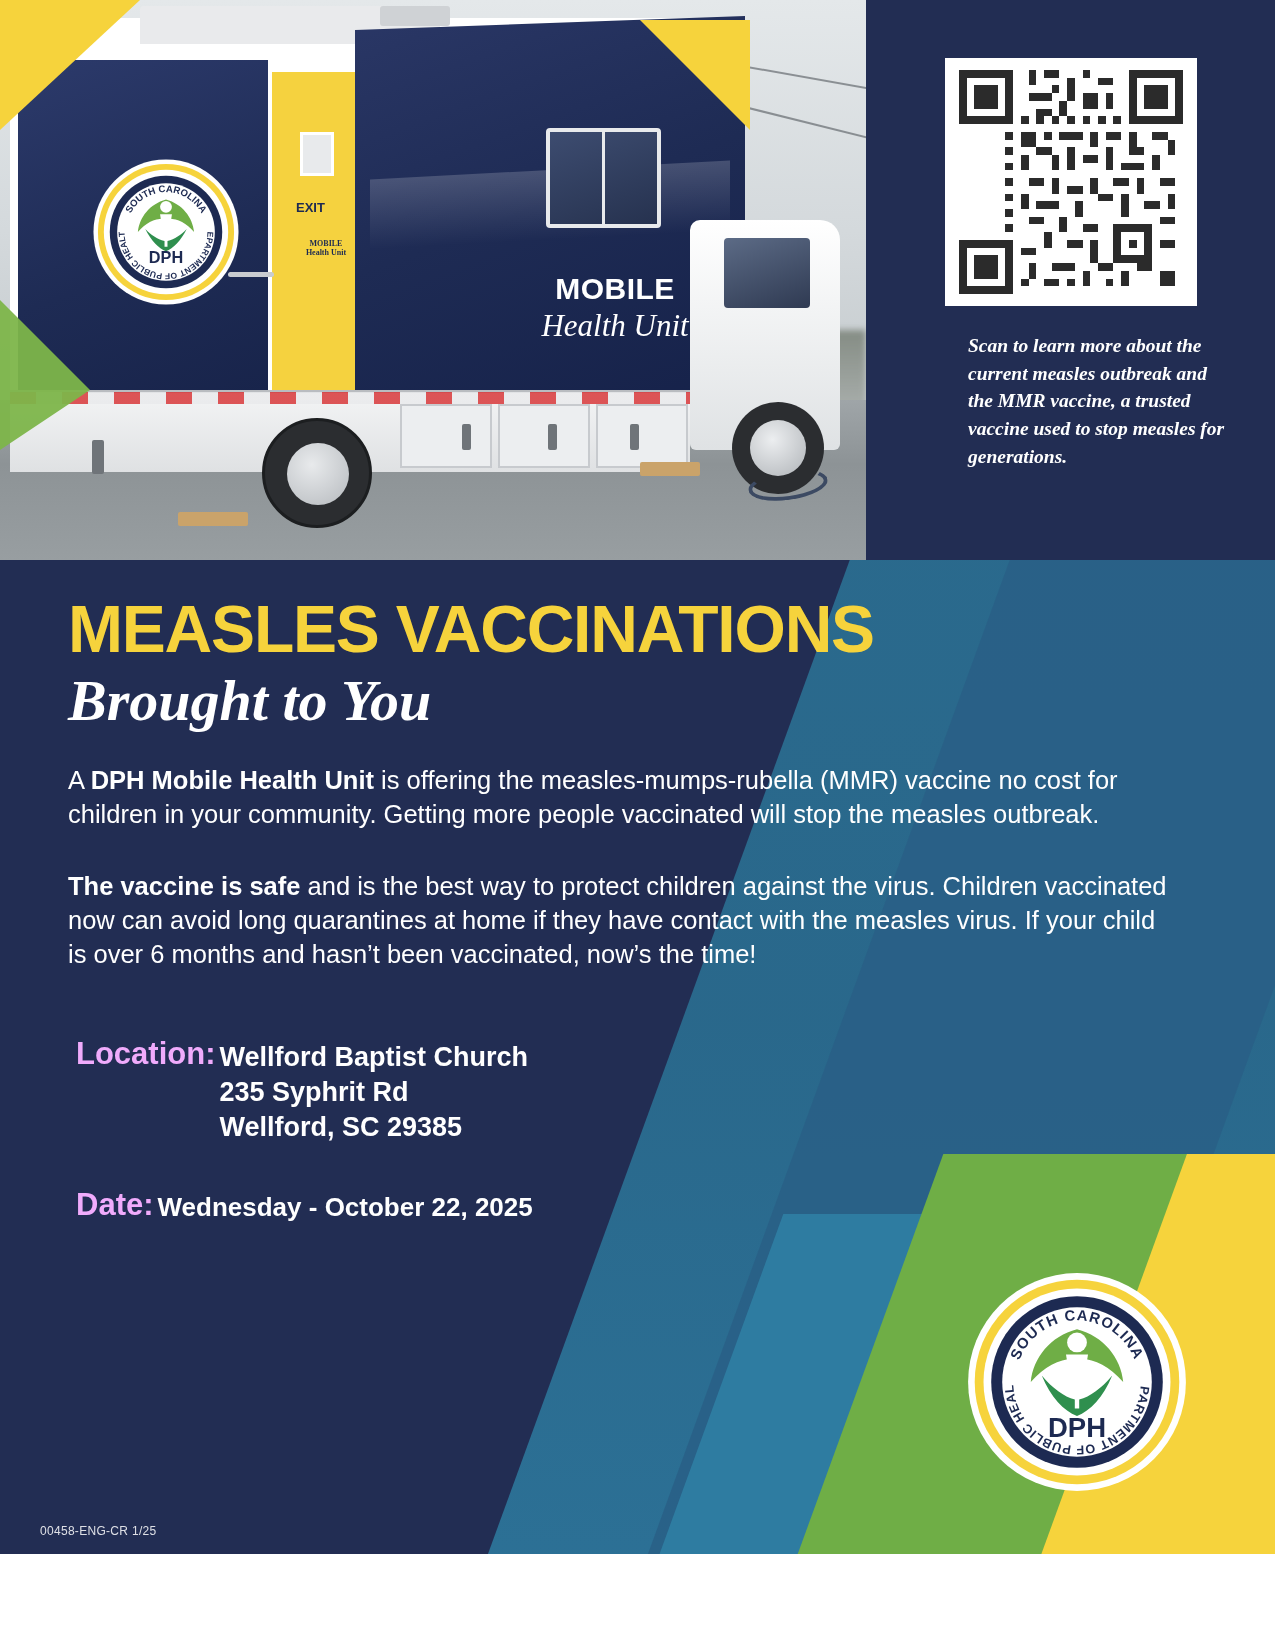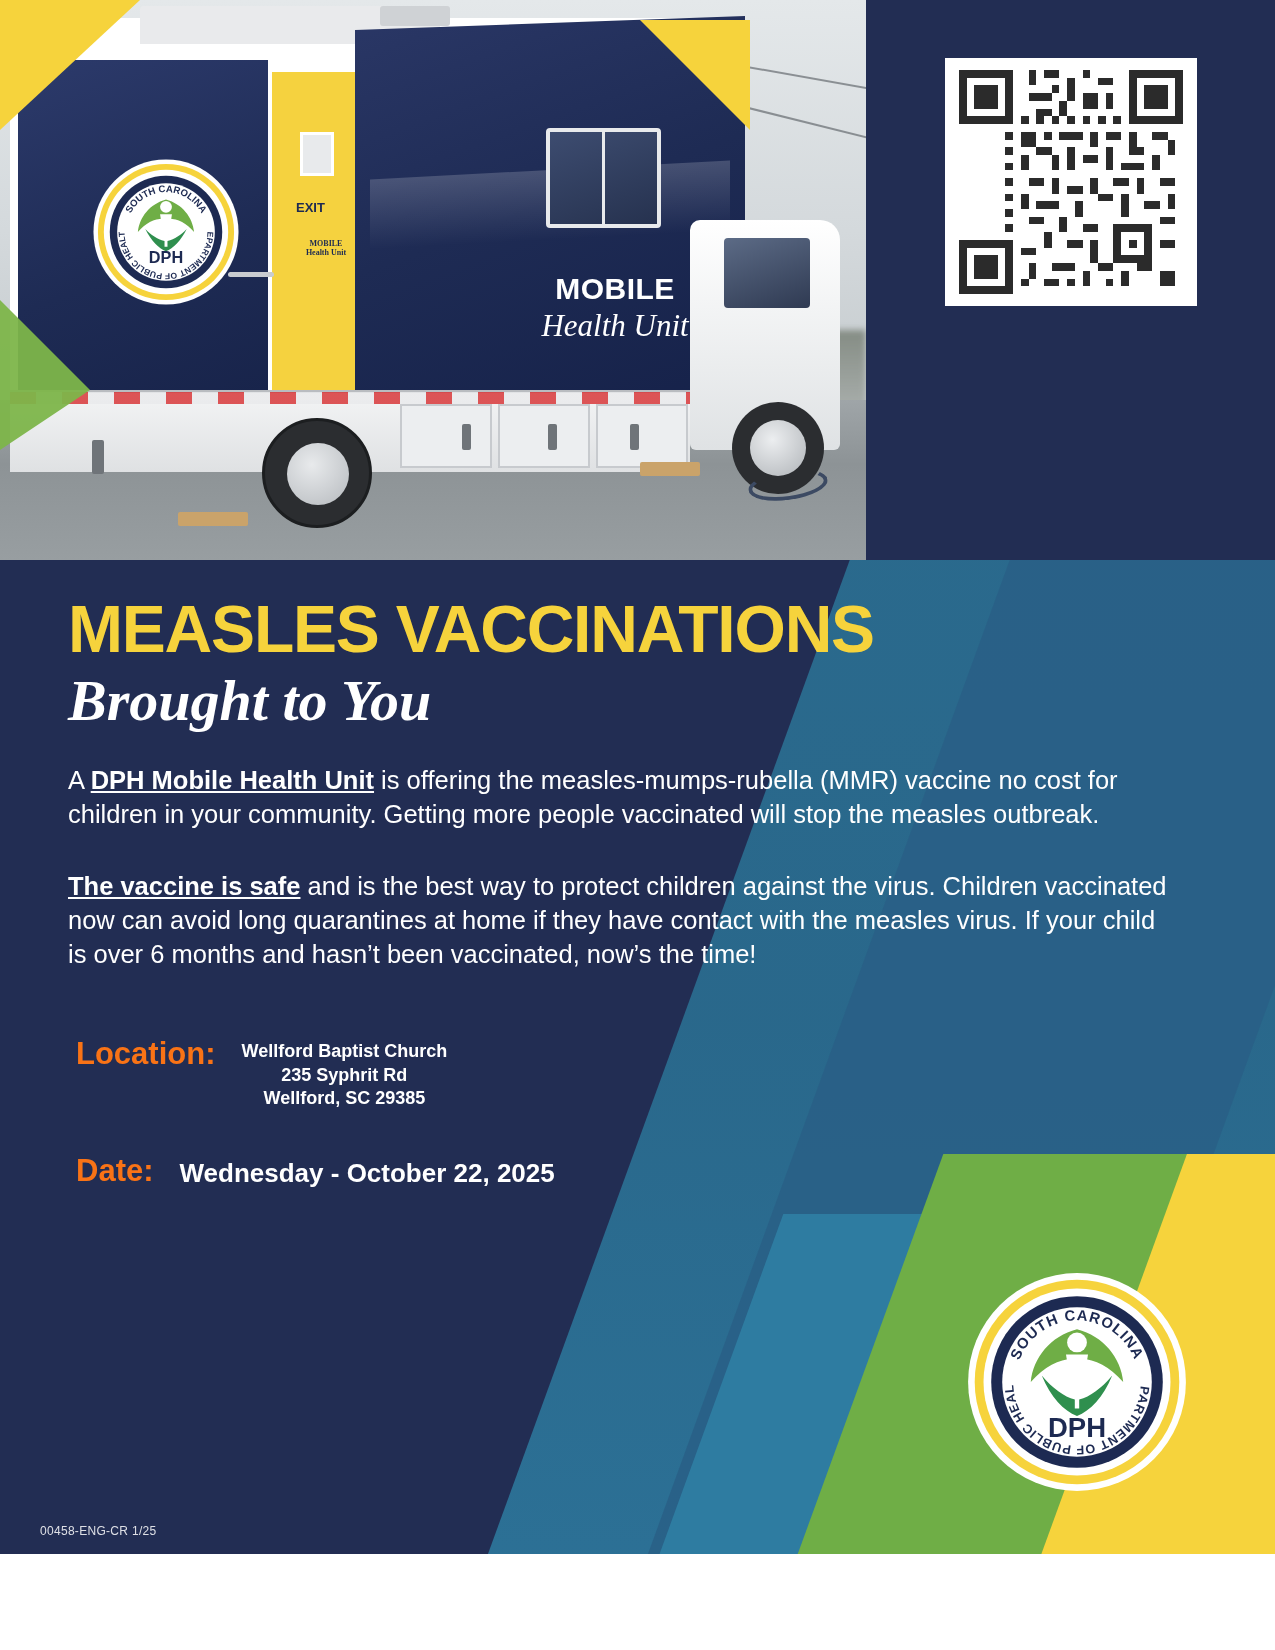--- a/index.html
+++ b/index.html
@@ -271,36 +271,36 @@
     font: italic 700 58px/1.15 "Liberation Serif", serif;
     margin-top: 6px;
   }
   .para {
     color: #ffffff;
     font: 400 25.5px/1.34 "Liberation Sans", sans-serif;
     margin-top: 28px;
     max-width: 1100px;
   }
   .para.p2 { margin-top: 38px; }
-  .para b { font-weight: 700; text-decoration: underline; }
+  .para b { font-weight: 700; }
 
   .details { margin-top: 66px; padding-left: 8px; }
   .row { display: flex; align-items: flex-start; margin-bottom: 44px; }
   .row .lbl {
-    color: #f97316;
+    color: #f0abfc;
     font: 700 31px/1.1 "Liberation Sans", sans-serif;
     white-space: nowrap;
-    margin-right: 26px;
+    margin-right: 4px;
   }
   .row .val {
     color: #ffffff;
     font: 700 26px/1.28 "Liberation Sans", sans-serif;
     padding-top: 3px;
   }
-  .row.loc .val { font-size: 18px; text-align: center; }
+  .row.loc .val { font-size: 27px; }
   .row.time .lbl { font-size: 31px; }
 
   
   .seal-bottom {
     position: absolute; right: 88px; bottom: 62px;
     width: 220px; height: 220px; z-index: 6;
   }
 
   .footer-code {
     position: absolute; left: 40px; bottom: 16px; z-index: 6;
@@ -491,20 +491,21 @@
               <rect x="11" y="27" width="2" height="1"></rect>
             <rect x="8" y="27" width="1" height="1"></rect>
               <rect x="14" y="27" width="1" height="1"></rect>
             <rect x="24" y="22" width="1" height="1"></rect>
               <rect x="26" y="22" width="2" height="1"></rect>
             <rect x="19" y="16" width="1" height="1"></rect>
               <rect x="23" y="10" width="1" height="1"></rect>
           </g>
         </svg>
       </div>
+      <div class="qr-caption">Scan to learn more about the current measles outbreak and the MMR vaccine, a trusted vaccine used to stop measles for generations.</div>
     </div>
   </div>
 
   <div class="main">
     <div class="diag-teal"></div>
     <div class="diag-blue2"></div>
     <div class="diag-teal-bot"></div>
     <div class="diag-green"></div>
     <div class="diag-yellow"></div>
 

